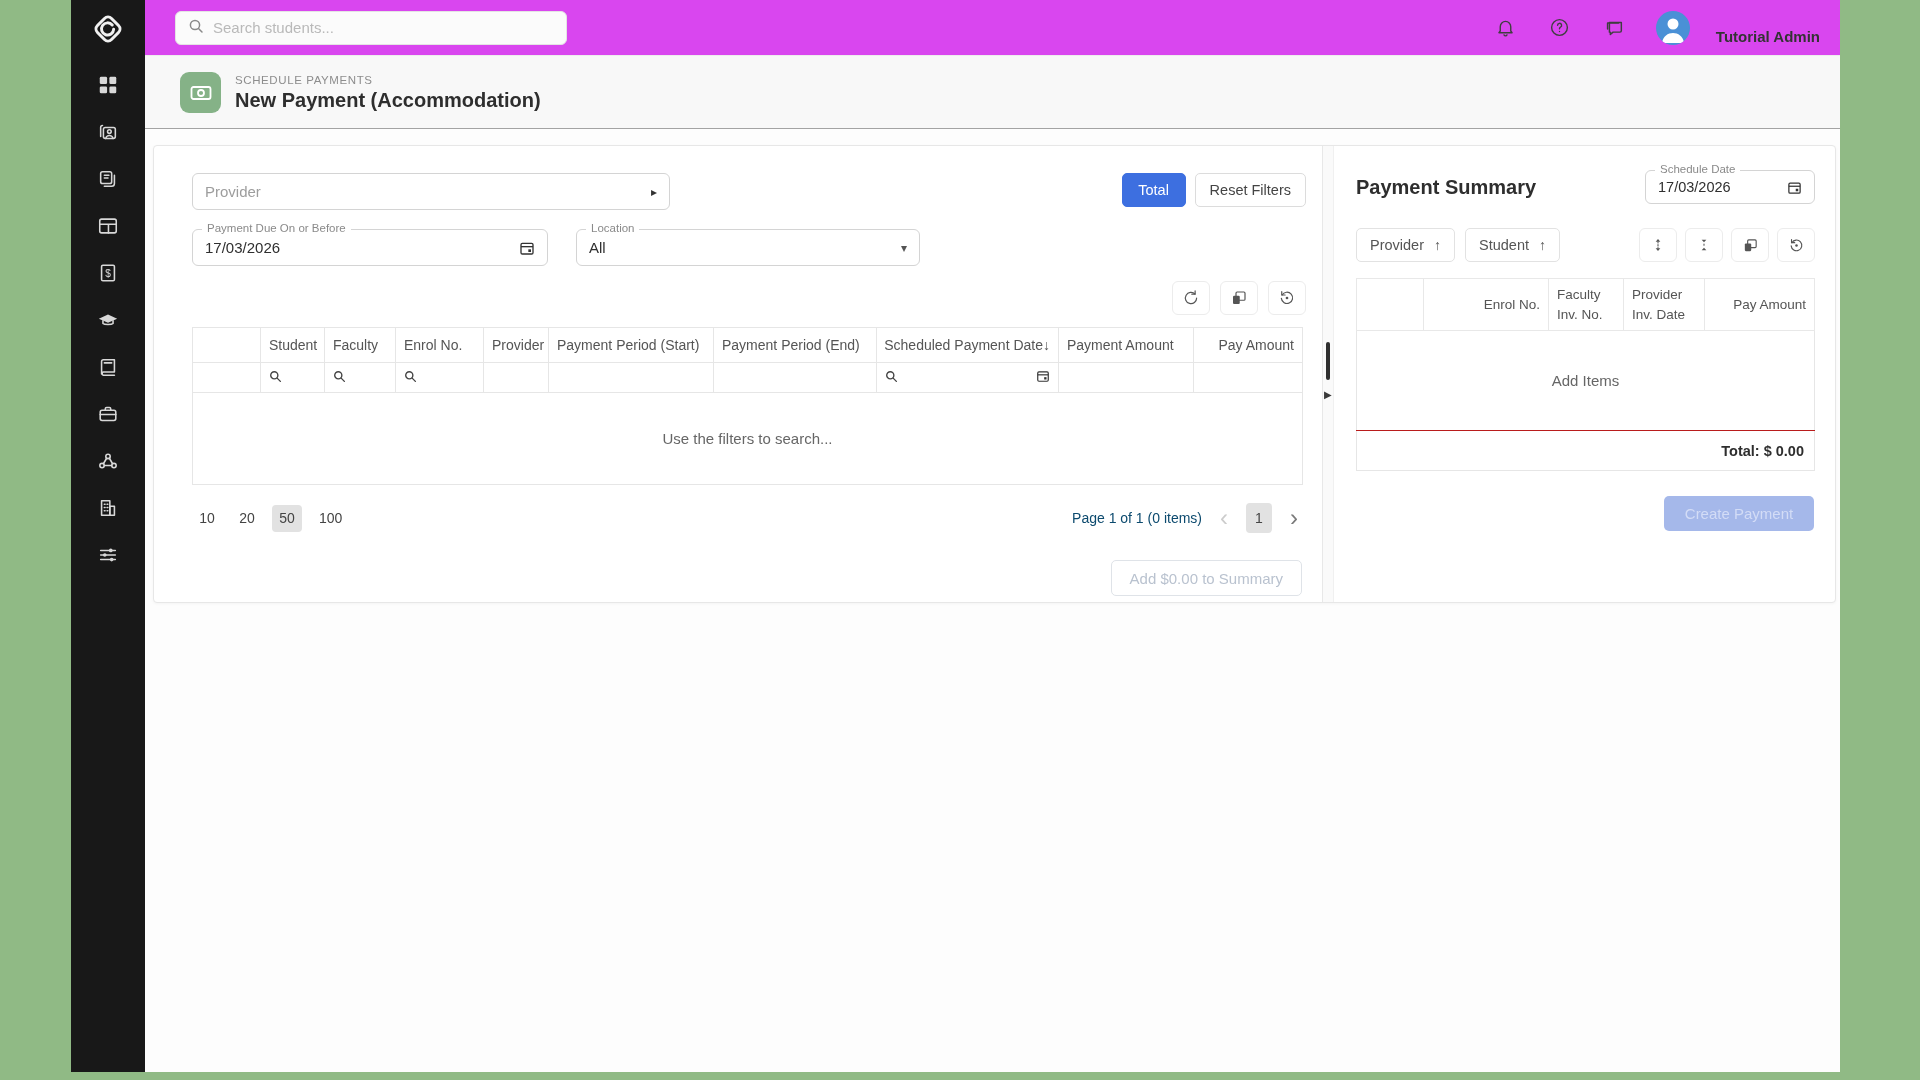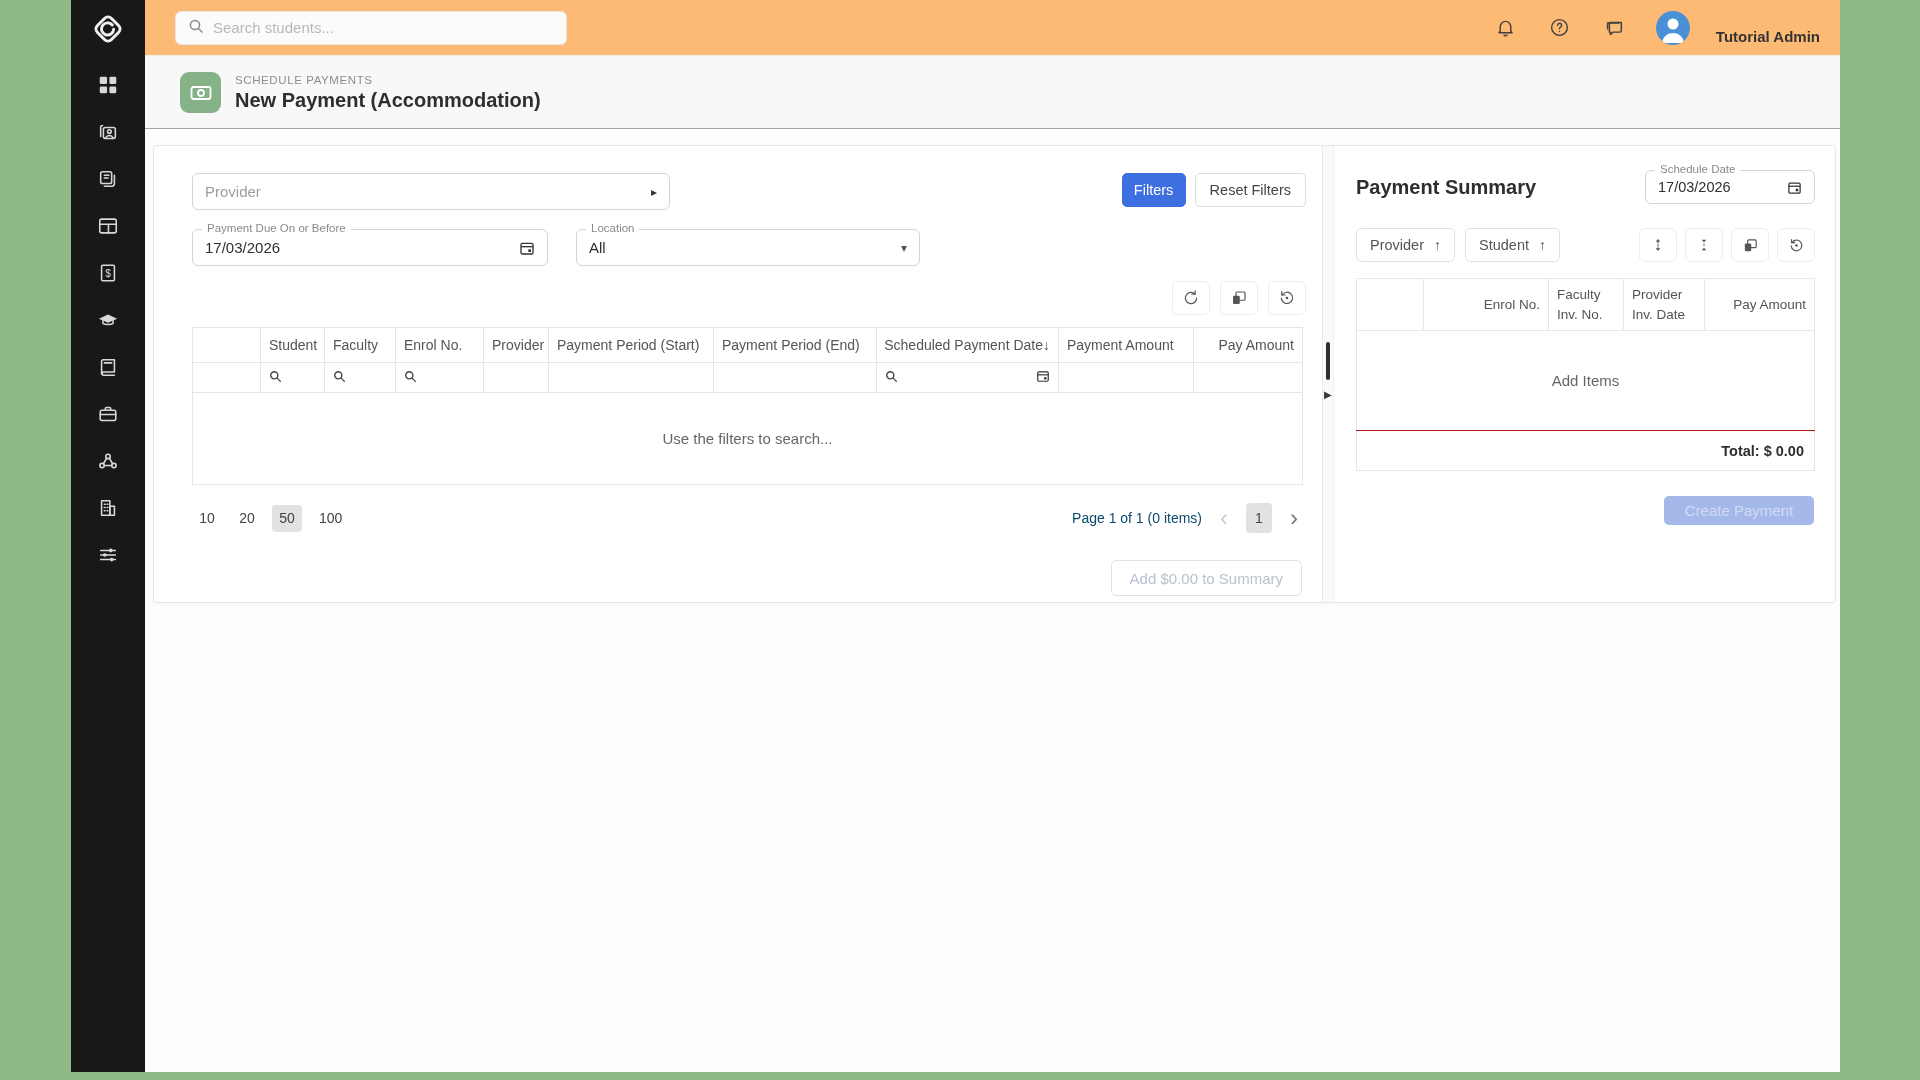--- a/index.html
+++ b/index.html
@@ -17,21 +17,21 @@
   .sidebar { width:74px; background:#181818; display:flex; flex-direction:column; align-items:center; flex-shrink:0; }
   .logo { width:46px; height:46px; margin-top:6px; display:flex; align-items:center; justify-content:center; }
   .nav { display:flex; flex-direction:column; align-items:center; margin-top:22px; gap:25px; }
   .nav-item { width:24px; height:22px; display:flex; align-items:center; justify-content:center; cursor:pointer; opacity:.92; }
   .nav-item svg { stroke:#e9e9e9; fill:none; stroke-width:1.7; stroke-linecap:round; stroke-linejoin:round; }
   .nav-item .fillw { fill:#e9e9e9; stroke:none; }
 
   
   .main { flex:1; background:#fdfdfd; display:flex; flex-direction:column; }
 
-  .topbar { height:56px; background:#fdba74; border-bottom:1px solid #ededed; display:flex; align-items:center; padding:0 20px 0 30px; }
+  .topbar { height:56px; background:#d946ef; border-bottom:1px solid #ededed; display:flex; align-items:center; padding:0 20px 0 30px; }
   .searchbox { width:392px; height:34px; background:#fbfbfb; border:1px solid #e4e4e4; border-radius:6px; display:flex; align-items:center; padding:0 12px; gap:9px; }
   .searchbox input { border:none; outline:none; background:transparent; font-size:15px; color:#555; width:100%; font-family:inherit; }
   .searchbox input::placeholder { color:#b9b9b9; }
   .topbar-right { margin-left:auto; display:flex; align-items:center; gap:30px; }
   .icon-ghost { width:24px; height:24px; display:flex; align-items:center; justify-content:center; cursor:pointer; }
   .icon-ghost svg { stroke:#3f3f3f; fill:none; stroke-width:1.6; stroke-linecap:round; stroke-linejoin:round; }
   .userchip { display:flex; align-items:flex-end; gap:26px; cursor:pointer; }
   .avatar { width:34px; height:34px; border-radius:50%; background:#4a90d6; display:flex; align-items:flex-end; justify-content:center; overflow:hidden; }
   .username { font-size:15px; font-weight:bold; color:#333; }
 
@@ -102,21 +102,21 @@
   .chip { height:34px; border:1px solid #e2e2e2; border-radius:5px; background:#fff; display:flex; align-items:center; gap:10px; padding:0 13px; font-size:14.5px; color:#555; cursor:pointer; }
   .chip .arrow { color:#555; font-size:14px; }
   .chip-tools { margin-left:auto; display:flex; gap:8px; }
 
   table.sgrid { border-collapse:collapse; table-layout:fixed; width:458px; margin-top:16px; border:1px solid #e6e6e6; }
   table.sgrid th { border:1px solid #e8e8e8; font-weight:normal; font-size:13.5px; color:#555; padding:6px 8px; height:50px; vertical-align:middle; line-height:1.45; text-align:left; }
   table.sgrid .th-right { text-align:right; }
   .s-empty td { height:100px; text-align:center; font-size:15px; color:#666; border-bottom:1px solid #b91c1c; }
   .s-total td { height:40px; text-align:right; padding-right:10px; font-size:14.5px; color:#2e2e2e; font-weight:bold; }
   .create-row { width:458px; display:flex; justify-content:flex-end; margin-top:25px; }
-  .btn-create { width:150px; height:29px; background:#a5b8ea; border:none; border-radius:5px; color:#d3dcf6; font-size:15px; cursor:default; }
+  .btn-create { width:150px; height:35px; background:#a5b8ea; border:none; border-radius:5px; color:#d3dcf6; font-size:15px; cursor:default; }
 </style>
 </head>
 <body>
 
 <div class="app">
 
   <div class="sidebar">
     <div class="logo">
       <svg width="34" height="34" viewBox="0 0 24 24">
         <rect x="5" y="5" width="14" height="14" rx="3.5" transform="rotate(45 12 12)" fill="none" stroke="#f0f0f0" stroke-width="2.1"></rect>
@@ -265,21 +265,21 @@
       <div class="card">
 
         <div class="left-panel">
 
           <div class="filter-row1">
             <div class="ffield provider">
               <span class="fplaceholder">Provider</span>
               <span class="trail" style="font-size:12px;">▸</span>
             </div>
             <div class="filter-actions">
-              <button class="btn btn-primary">Filters</button>
+              <button class="btn btn-primary">Total</button>
               <button class="btn btn-outline">Reset Filters</button>
             </div>
           </div>
 
           <div class="filter-row2">
             <div class="ffield due">
               <span class="flabel">Payment Due On or Before</span>
               <span class="fvalue">17/03/2026</span>
               <span class="trail">
                 <svg width="16" height="16" viewBox="0 0 24 24">

